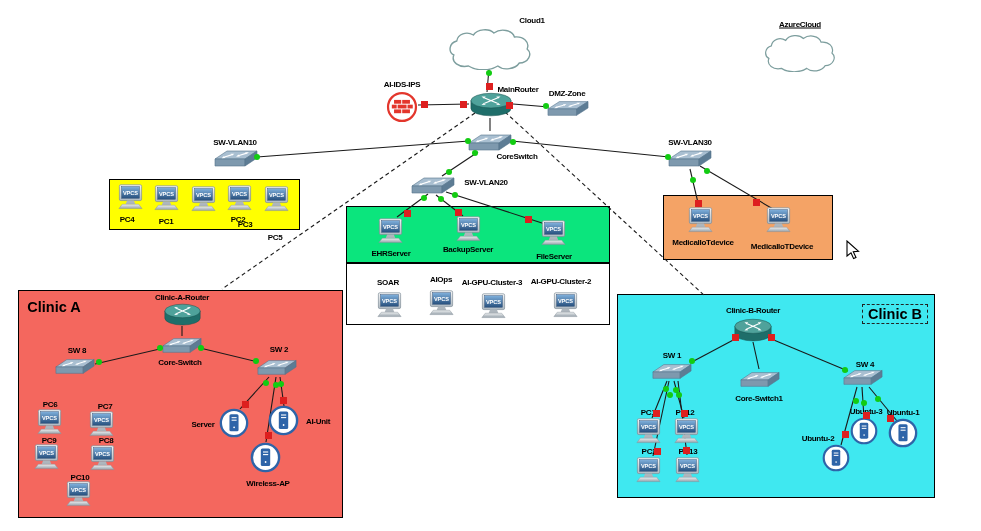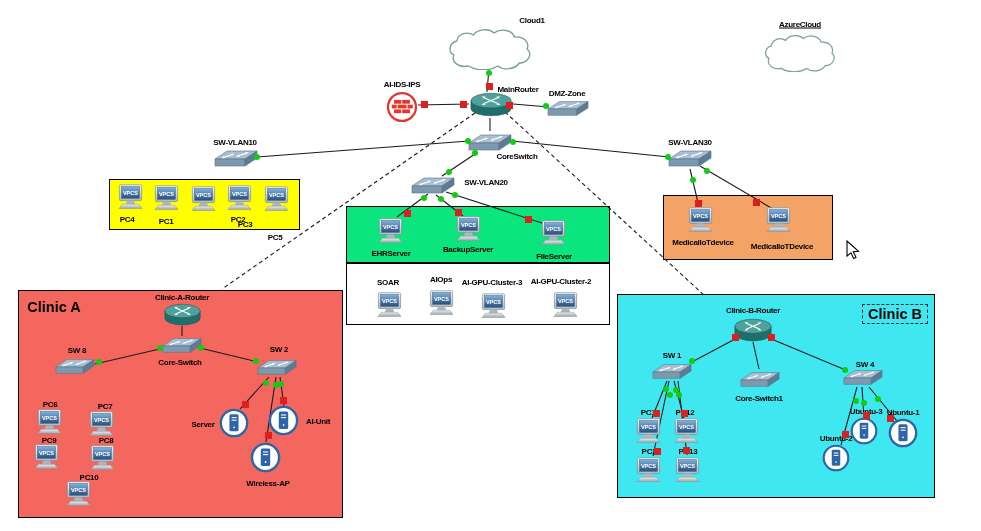--- a/index.html
+++ b/index.html
@@ -371,21 +371,21 @@
 <polygon points="6.5,21 23.5,21 27,25.5 3,25.5" fill="url(#gbase)" stroke="#8a949c" stroke-width="0.5"></polygon>
       </svg></div>
     <div class="nlabel" style="left: 106px; top: 440px;">PC8</div>
     <div class="node" style="left: 63.5px; top: 480.5px; width: 29px; height: 27px;"><svg width="29" height="27" viewBox="0 0 30 28" preserveAspectRatio="none">
         <rect x="3.5" y="0.8" width="23" height="16.4" rx="1.5" fill="url(#gbez)" stroke="#7e8b96" stroke-width="0.7"></rect>
 <rect x="5.8" y="2.8" width="18.4" height="12" fill="url(#gscr)" stroke="#38577c" stroke-width="0.5"></rect>
 <text x="15" y="11" font-size="5.8" font-weight="bold" fill="#fff" text-anchor="middle" font-family="Liberation Sans,sans-serif">VPCS</text>
 <polygon points="11.5,17.2 18.5,17.2 20,21 10,21" fill="#aeb6bd"></polygon>
 <polygon points="6.5,21 23.5,21 27,25.5 3,25.5" fill="url(#gbase)" stroke="#8a949c" stroke-width="0.5"></polygon>
       </svg></div>
-    <div class="nlabel" style="left: 89px; top: 477px;">PC10</div>
+    <div class="nlabel" style="left: 80px; top: 477px;">PC10</div>
     <div class="node" style="left: 734px; top: 317.5px; width: 38px; height: 25px;"><svg width="38" height="25" viewBox="0 0 46 30" preserveAspectRatio="none">
         <path d="M1,10 L1,19 A22,8.5 0 0 0 45,19 L45,10 Z" fill="#1F6E6A" stroke="#14514E" stroke-width="0.6"></path>
 <ellipse cx="23" cy="10" rx="22" ry="8.5" fill="#4FA29B" stroke="#14514E" stroke-width="0.6"></ellipse>
 <path d="M16,13 L30,7 M16,7 L30,13" stroke="#fff" stroke-width="1.4" fill="none"></path>
 <polygon points="12.6,14.9 17.2,14.8 15.4,12.3" fill="#fff"></polygon>
 <polygon points="33.4,5.1 28.8,5.2 30.6,7.7" fill="#fff"></polygon>
 <polygon points="12.6,5.1 17.2,5.2 15.4,7.7" fill="#fff"></polygon>
 <polygon points="33.4,14.9 28.8,14.8 30.6,12.3" fill="#fff"></polygon>
       </svg></div>
     <div class="nlabel" style="left: 753px; top: 310px;">Clinic-B-Router</div>
@@ -470,21 +470,21 @@
 <circle cx="15.6" cy="20" r="0.9" fill="#fff"></circle>
       </svg></div>
     <div class="nlabel" style="left: 903px; top: 412px;">Ubuntu-1</div>
     <div class="node" style="left: 822px; top: 444px; width: 28px; height: 28px;"><svg width="28" height="28" viewBox="0 0 31 31" preserveAspectRatio="none">
         <circle cx="15.5" cy="15.5" r="13.6" fill="#fff" stroke="#2E64A8" stroke-width="2.4"></circle>
 <rect x="10.8" y="6.5" width="9.4" height="17.5" rx="1.6" fill="#2E64A8"></rect>
 <line x1="13" y1="10" x2="18.2" y2="10" stroke="#fff" stroke-width="1.1"></line>
 <line x1="13" y1="12.6" x2="18.2" y2="12.6" stroke="#fff" stroke-width="1.1"></line>
 <circle cx="15.6" cy="20" r="0.9" fill="#fff"></circle>
       </svg></div>
-    <div class="nlabel" style="left: 836px; top: 438px;">Ubuntu-2</div>
+    <div class="nlabel" style="left: 818px; top: 438px;">Ubuntu-2</div>
     <div class="dot g" style="left: 486px; top: 70px;"></div>
     <div class="dot r" style="left: 486px; top: 83px;"></div>
     <div class="dot r" style="left: 421px; top: 101px;"></div>
     <div class="dot r" style="left: 460px; top: 101px;"></div>
     <div class="dot r" style="left: 506px; top: 102px;"></div>
     <div class="dot g" style="left: 543px; top: 103px;"></div>
     <div class="dot g" style="left: 254px; top: 154px;"></div>
     <div class="dot g" style="left: 465px; top: 138px;"></div>
     <div class="dot g" style="left: 510px; top: 139px;"></div>
     <div class="dot g" style="left: 665px; top: 154px;"></div>

